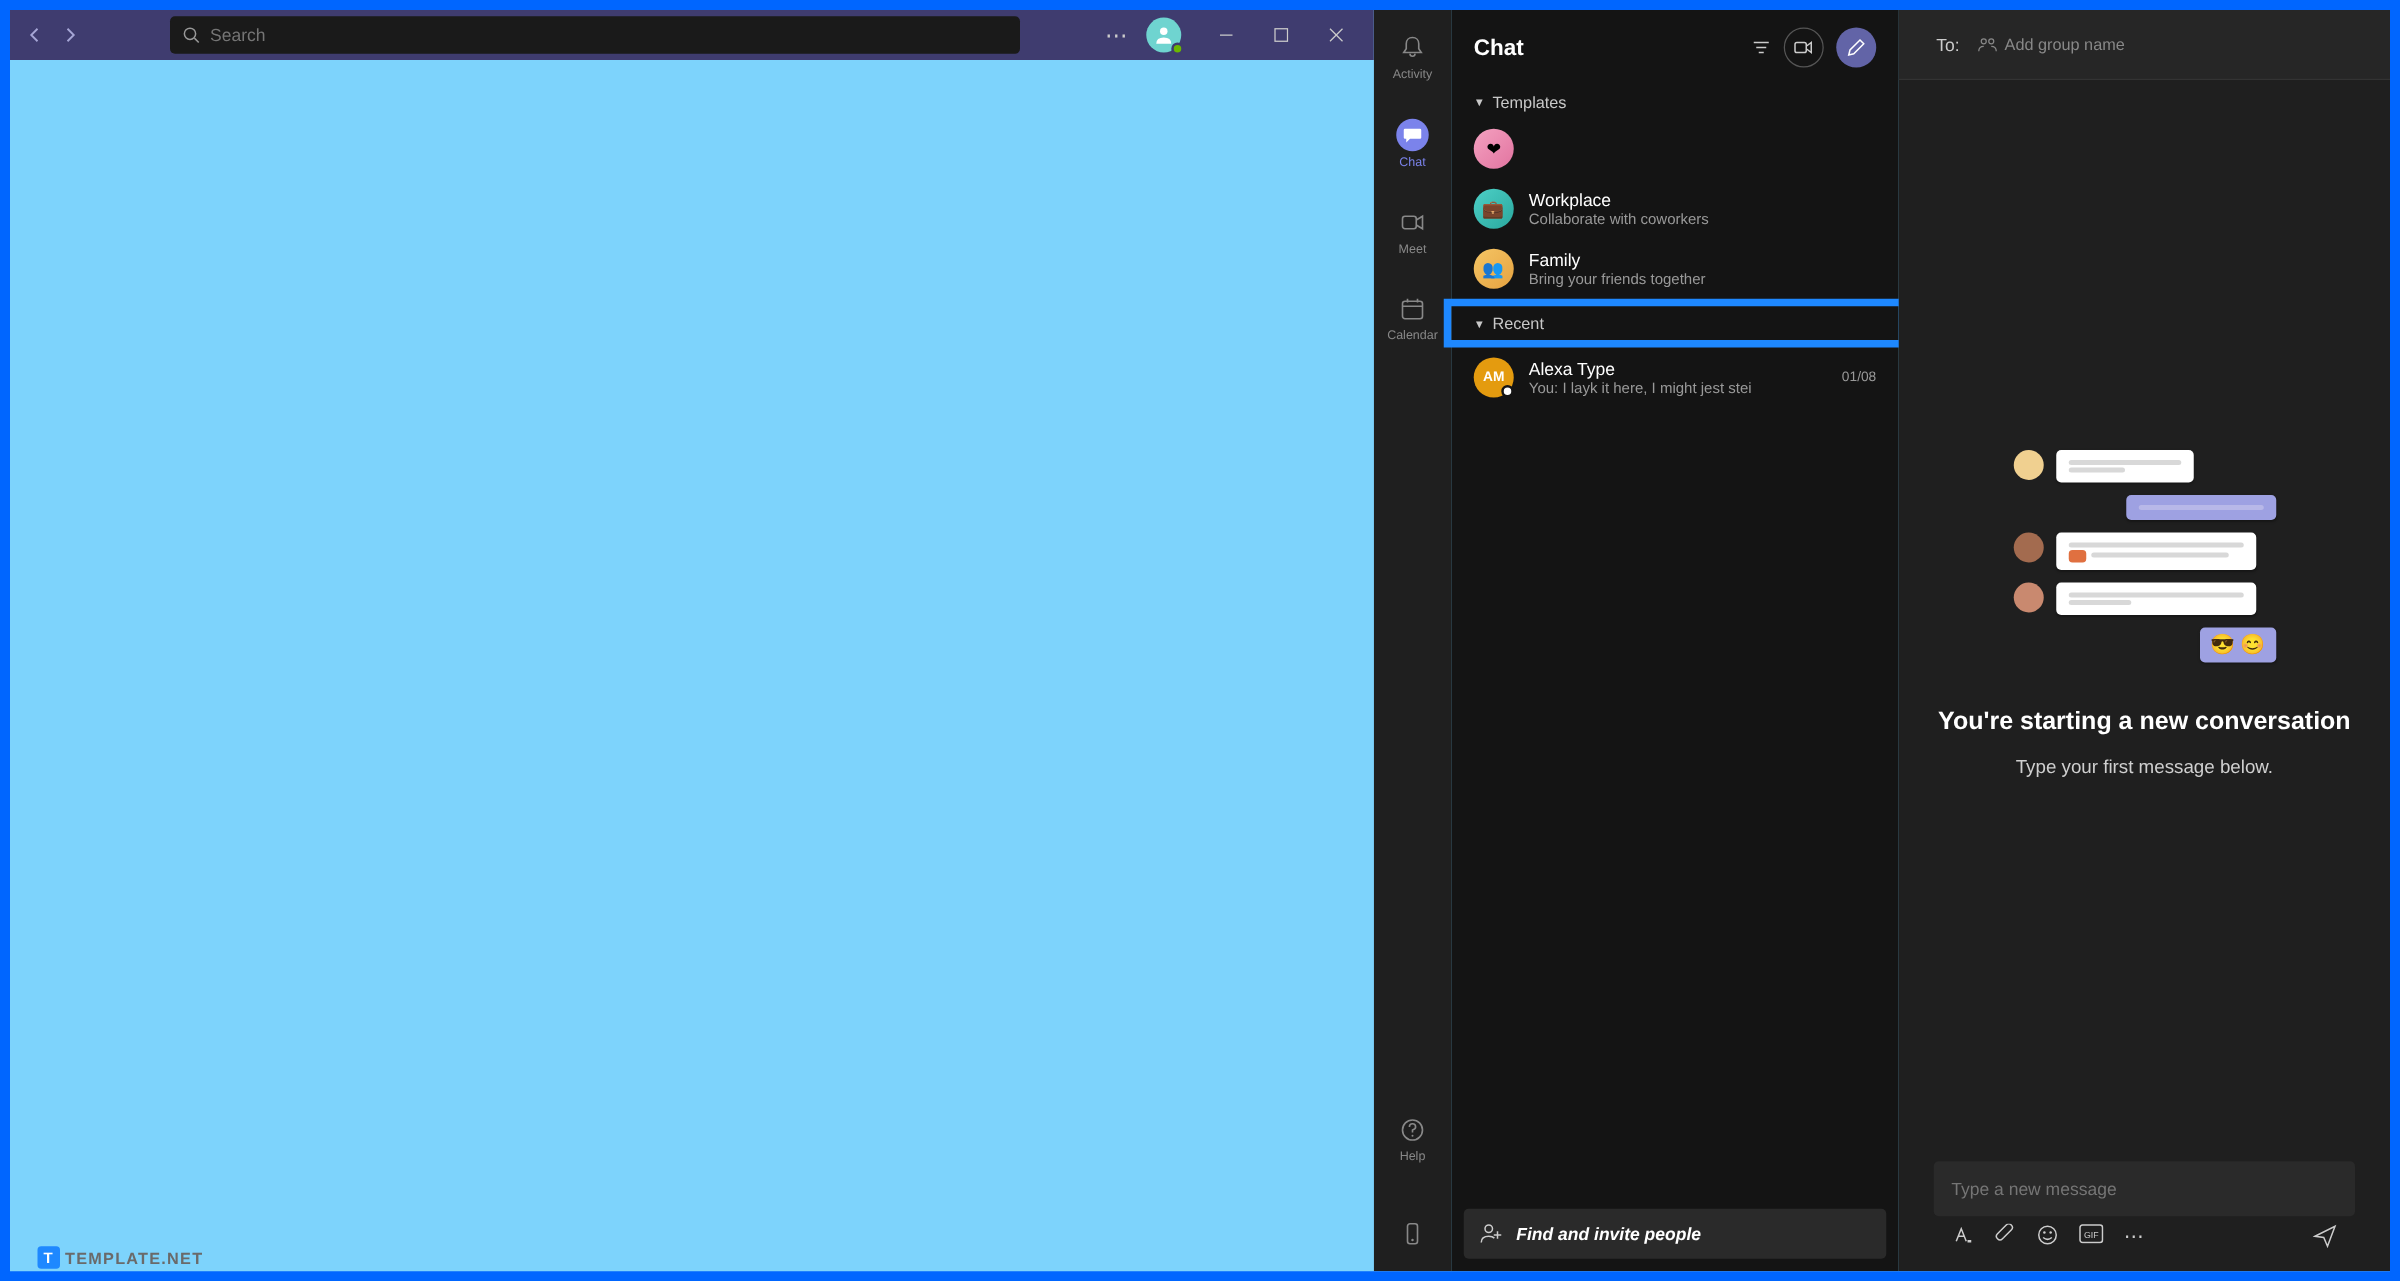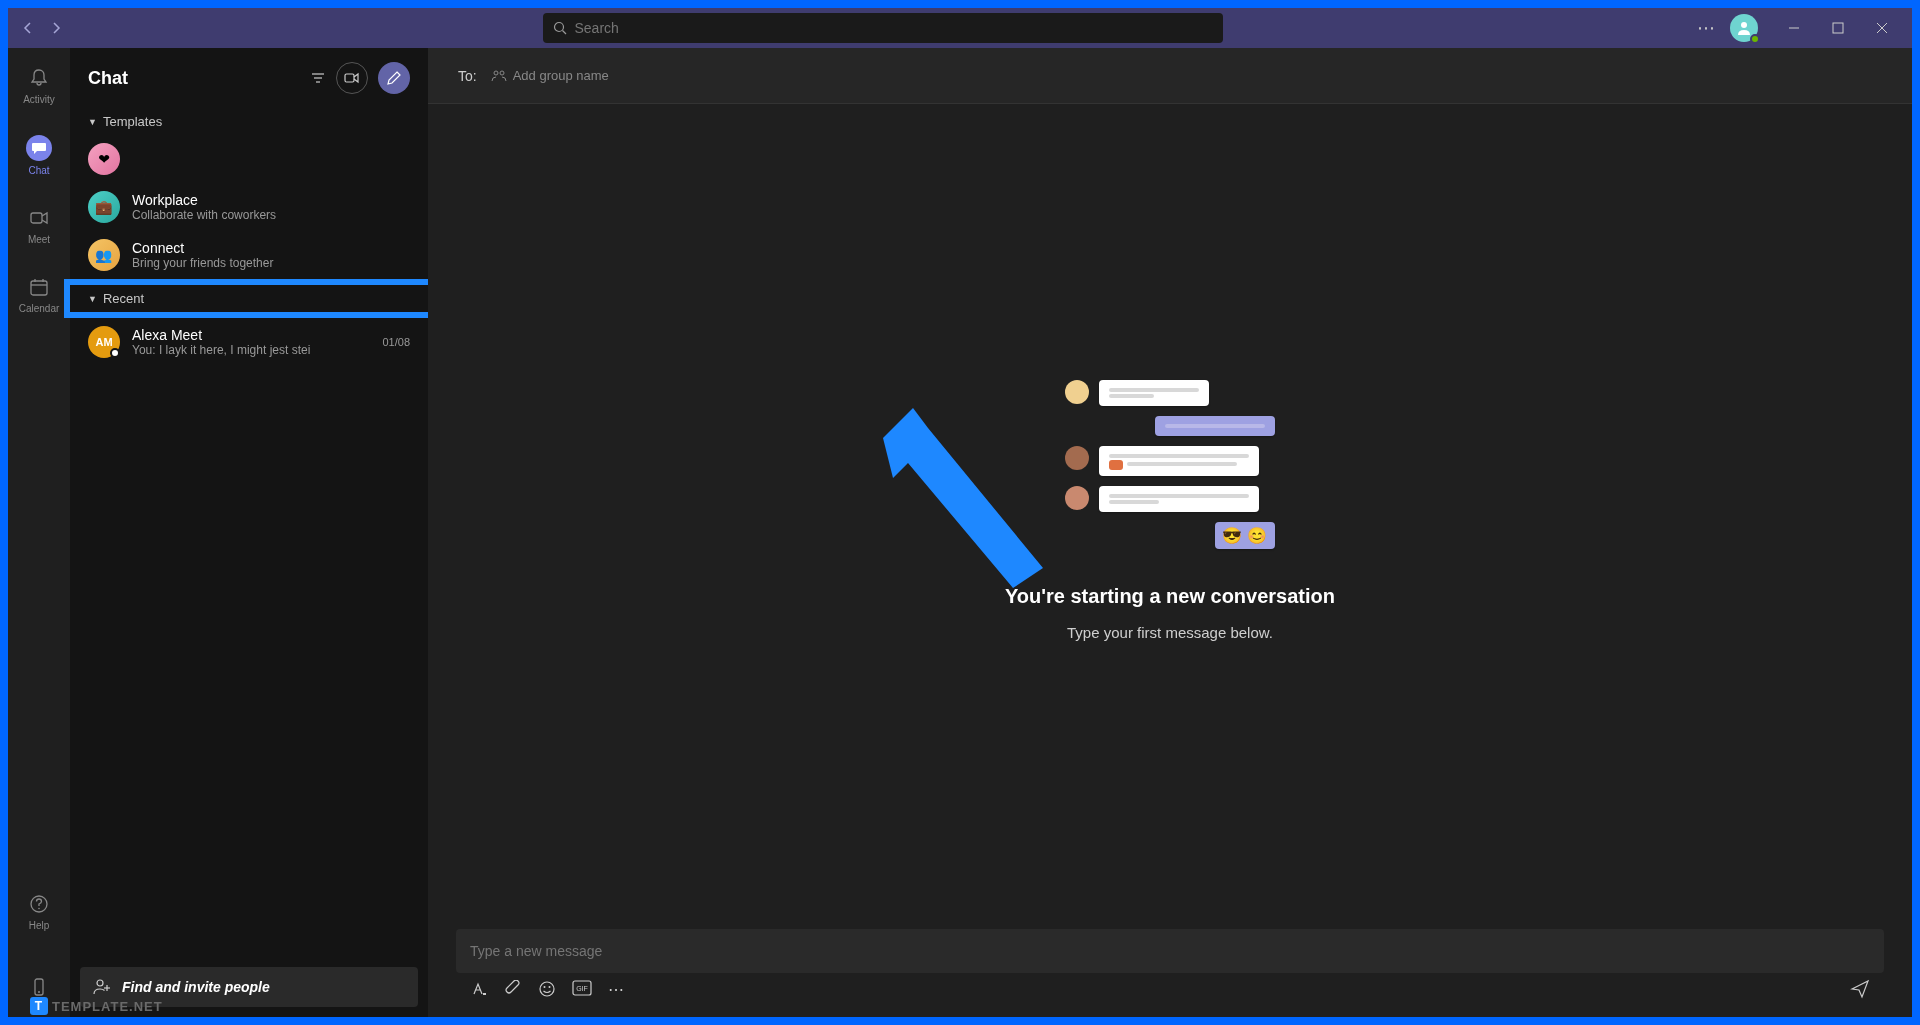--- a/index.html
+++ b/index.html
@@ -1,18 +1,18 @@
 <!DOCTYPE html>
 <html><head>
 <meta charset="utf-8">
 <style>
 * { margin: 0; padding: 0; box-sizing: border-box; font-family: "Segoe UI", -apple-system, sans-serif; }
 body { background: #0066ff; width: 1920px; height: 1025px; overflow: hidden; }
 
-.app { background: #fef9c3; position: absolute; top: 8px; left: 8px; right: 8px; bottom: 8px; display: flex; flex-direction: column; }
+.app { background: #7dd3fc; position: absolute; top: 8px; left: 8px; right: 8px; bottom: 8px; display: flex; flex-direction: row; }
 
 
 .titlebar { height: 40px; background: #3f3c6f; display: flex; align-items: center; padding: 0 8px; gap: 8px; }
 .nav-arrows { display: flex; gap: 4px; }
 .nav-arrow { width: 24px; height: 24px; display: flex; align-items: center; justify-content: center; color: #a6a6d6; cursor: pointer; }
 .search-container { flex: 1; display: flex; justify-content: center; padding: 0 60px; }
 .search-box { width: 680px; height: 30px; background: #1a1a1a; border-radius: 4px; display: flex; align-items: center; padding: 0 10px; gap: 8px; }
 .search-box input { background: transparent; border: none; color: #999; font-size: 14px; flex: 1; outline: none; }
 .titlebar-right { display: flex; align-items: center; gap: 14px; }
 .more-dots { color: #ccc; font-size: 18px; letter-spacing: 1px; cursor: pointer; }
@@ -266,37 +266,37 @@
       <div class="chat-item">
         <div class="chat-avatar teal">💼</div>
         <div class="chat-item-body">
           <div class="chat-item-title">Workplace</div>
           <div class="chat-item-sub">Collaborate with coworkers</div>
         </div>
       </div>
       <div class="chat-item">
         <div class="chat-avatar yellow">👥</div>
         <div class="chat-item-body">
-          <div class="chat-item-title">Connect</div>
+          <div class="chat-item-title">Family</div>
           <div class="chat-item-sub">Bring your friends together</div>
         </div>
       </div>
 
       <div class="highlight-box">
         <div class="section-header">
           <span class="section-caret">▼</span>
           <span>Recent</span>
         </div>
       </div>
 
       <div class="chat-item">
         <div class="chat-avatar am">AM</div>
         <div class="status-dot"></div>
         <div class="chat-item-body">
-          <div class="chat-item-title">Alexa Meet</div>
+          <div class="chat-item-title">Alexa Type</div>
           <div class="chat-item-sub">You: I layk it here, I might jest stei</div>
         </div>
         <div class="chat-item-time">01/08</div>
       </div>
 
       <div class="chatlist-footer">
         <div class="find-invite">
           <svg width="20" height="20" viewBox="0 0 20 20">
               <circle cx="8" cy="6" r="3" stroke="#ccc" stroke-width="1.2" fill="none"></circle>
               <path d="M2 17 Q2 12 8 12 Q11 12 12.5 13.5" stroke="#ccc" stroke-width="1.2" fill="none"></path>

